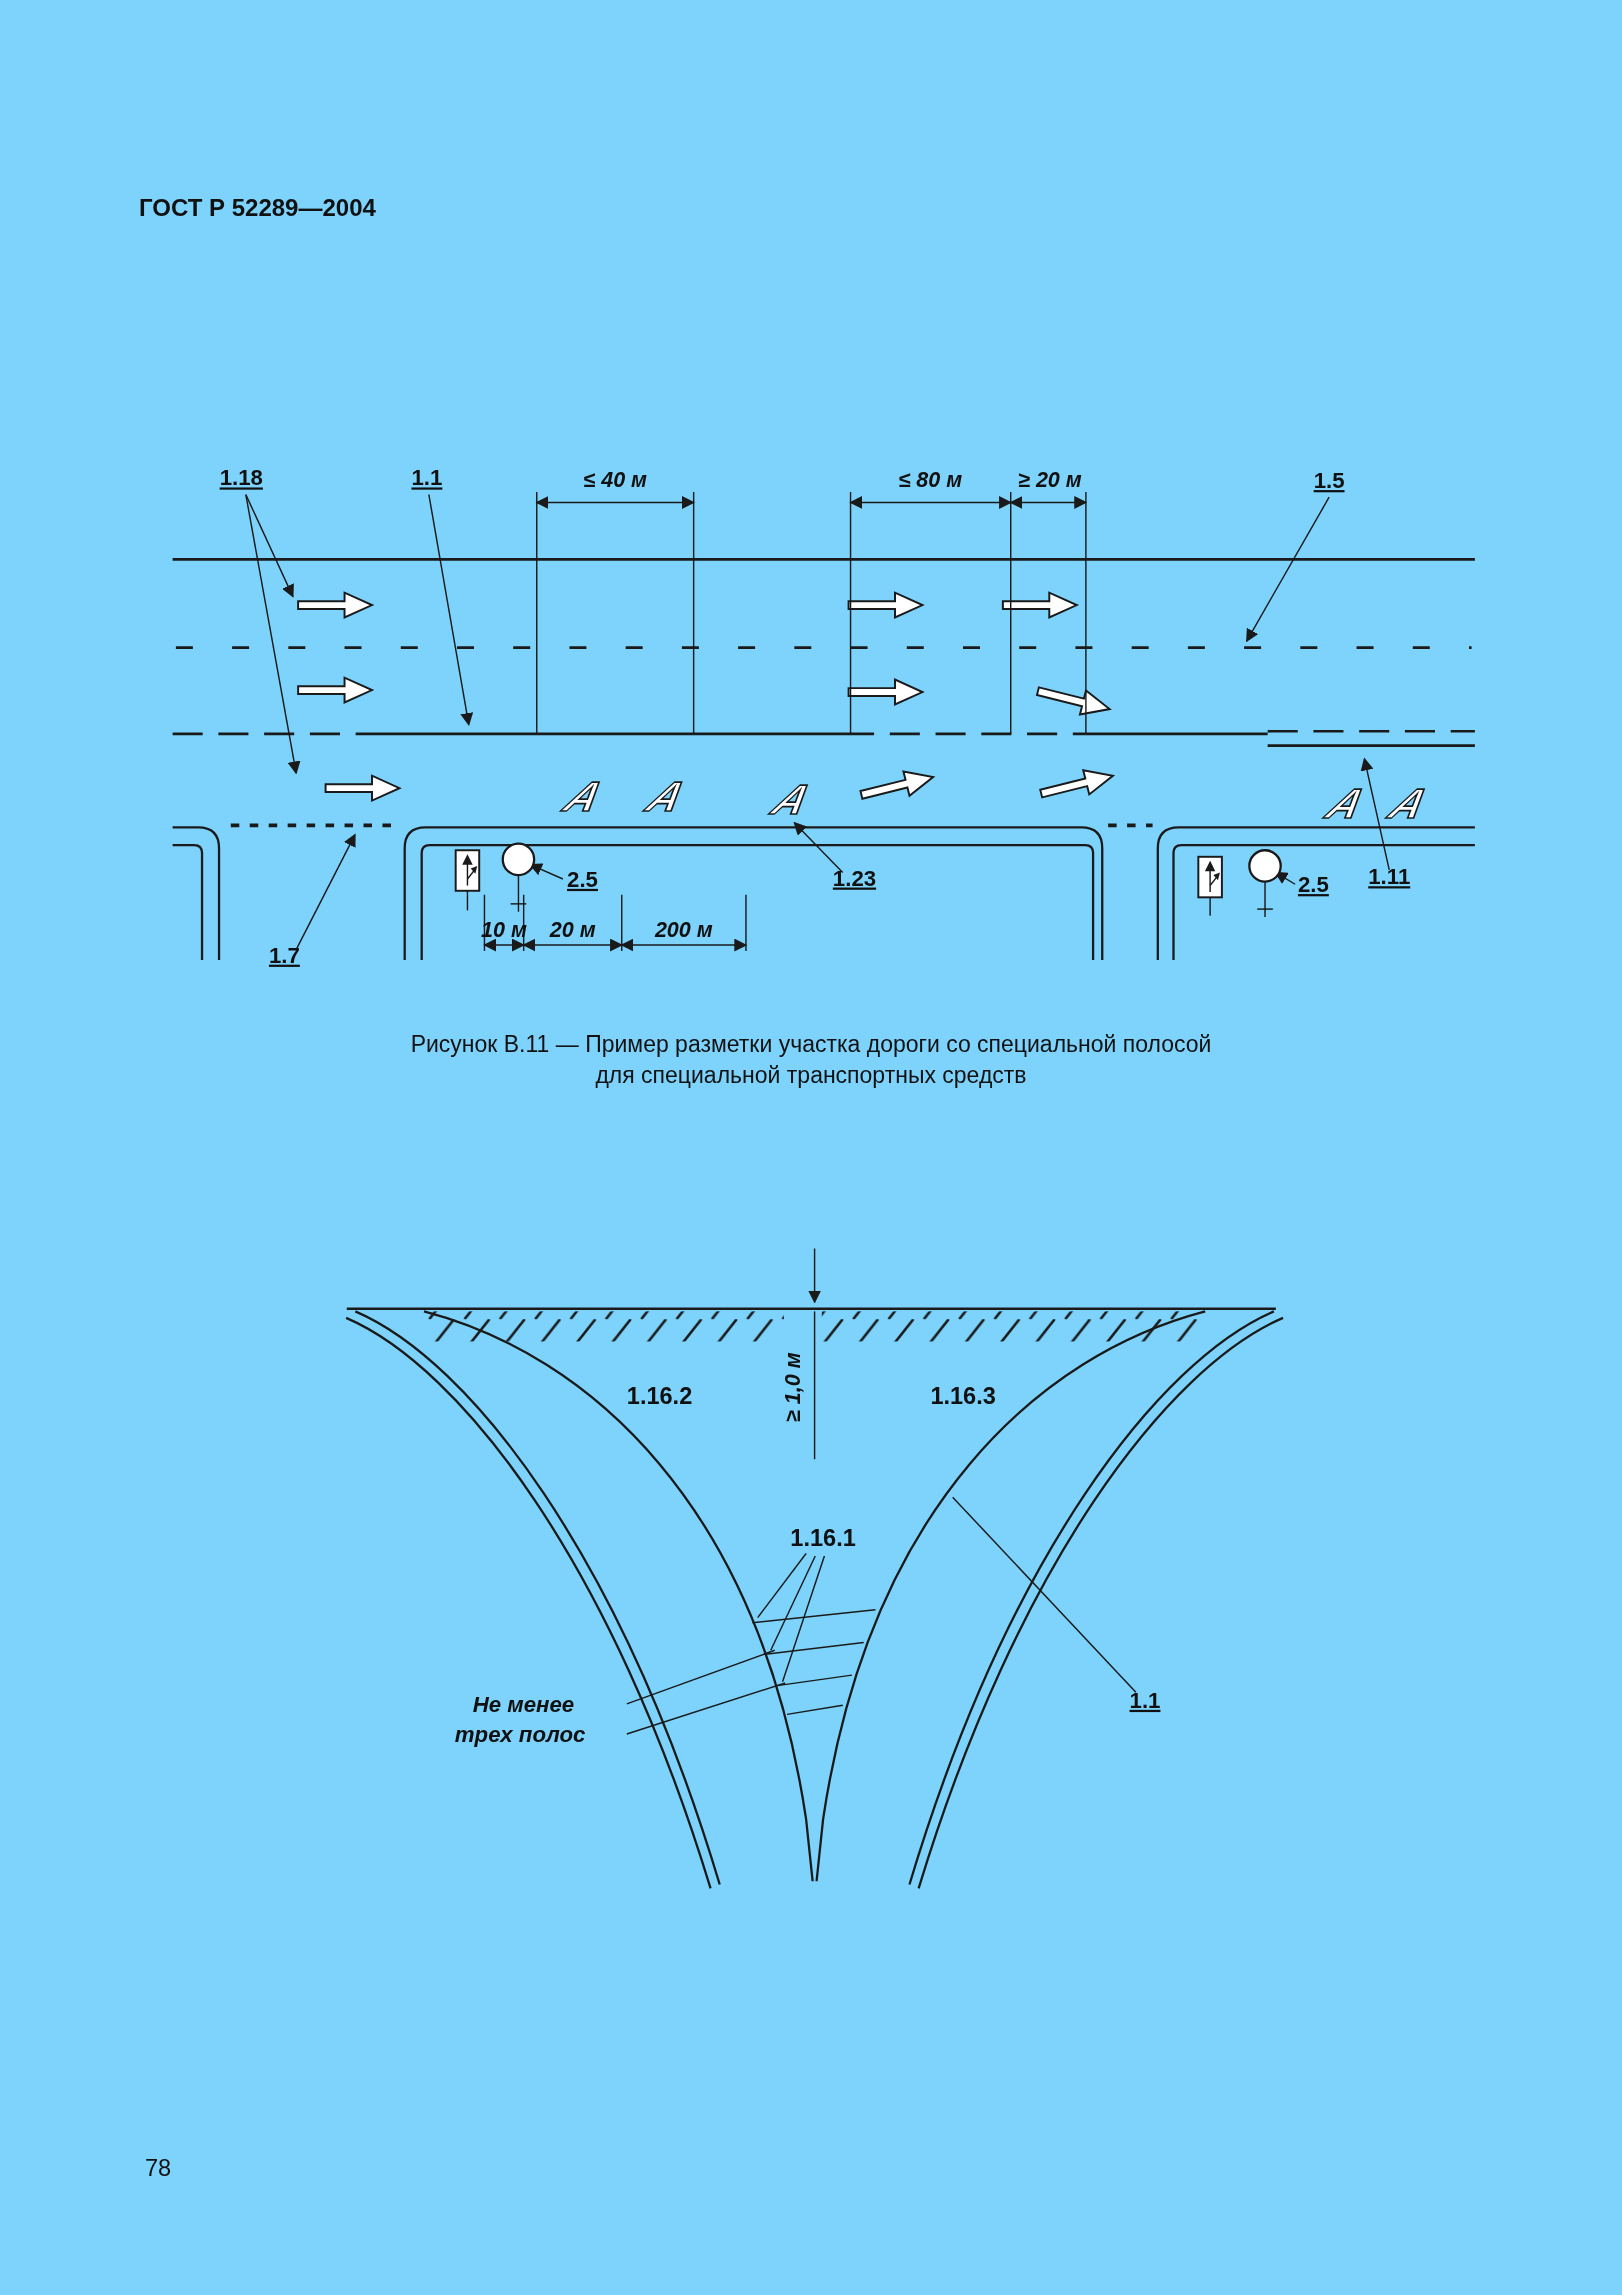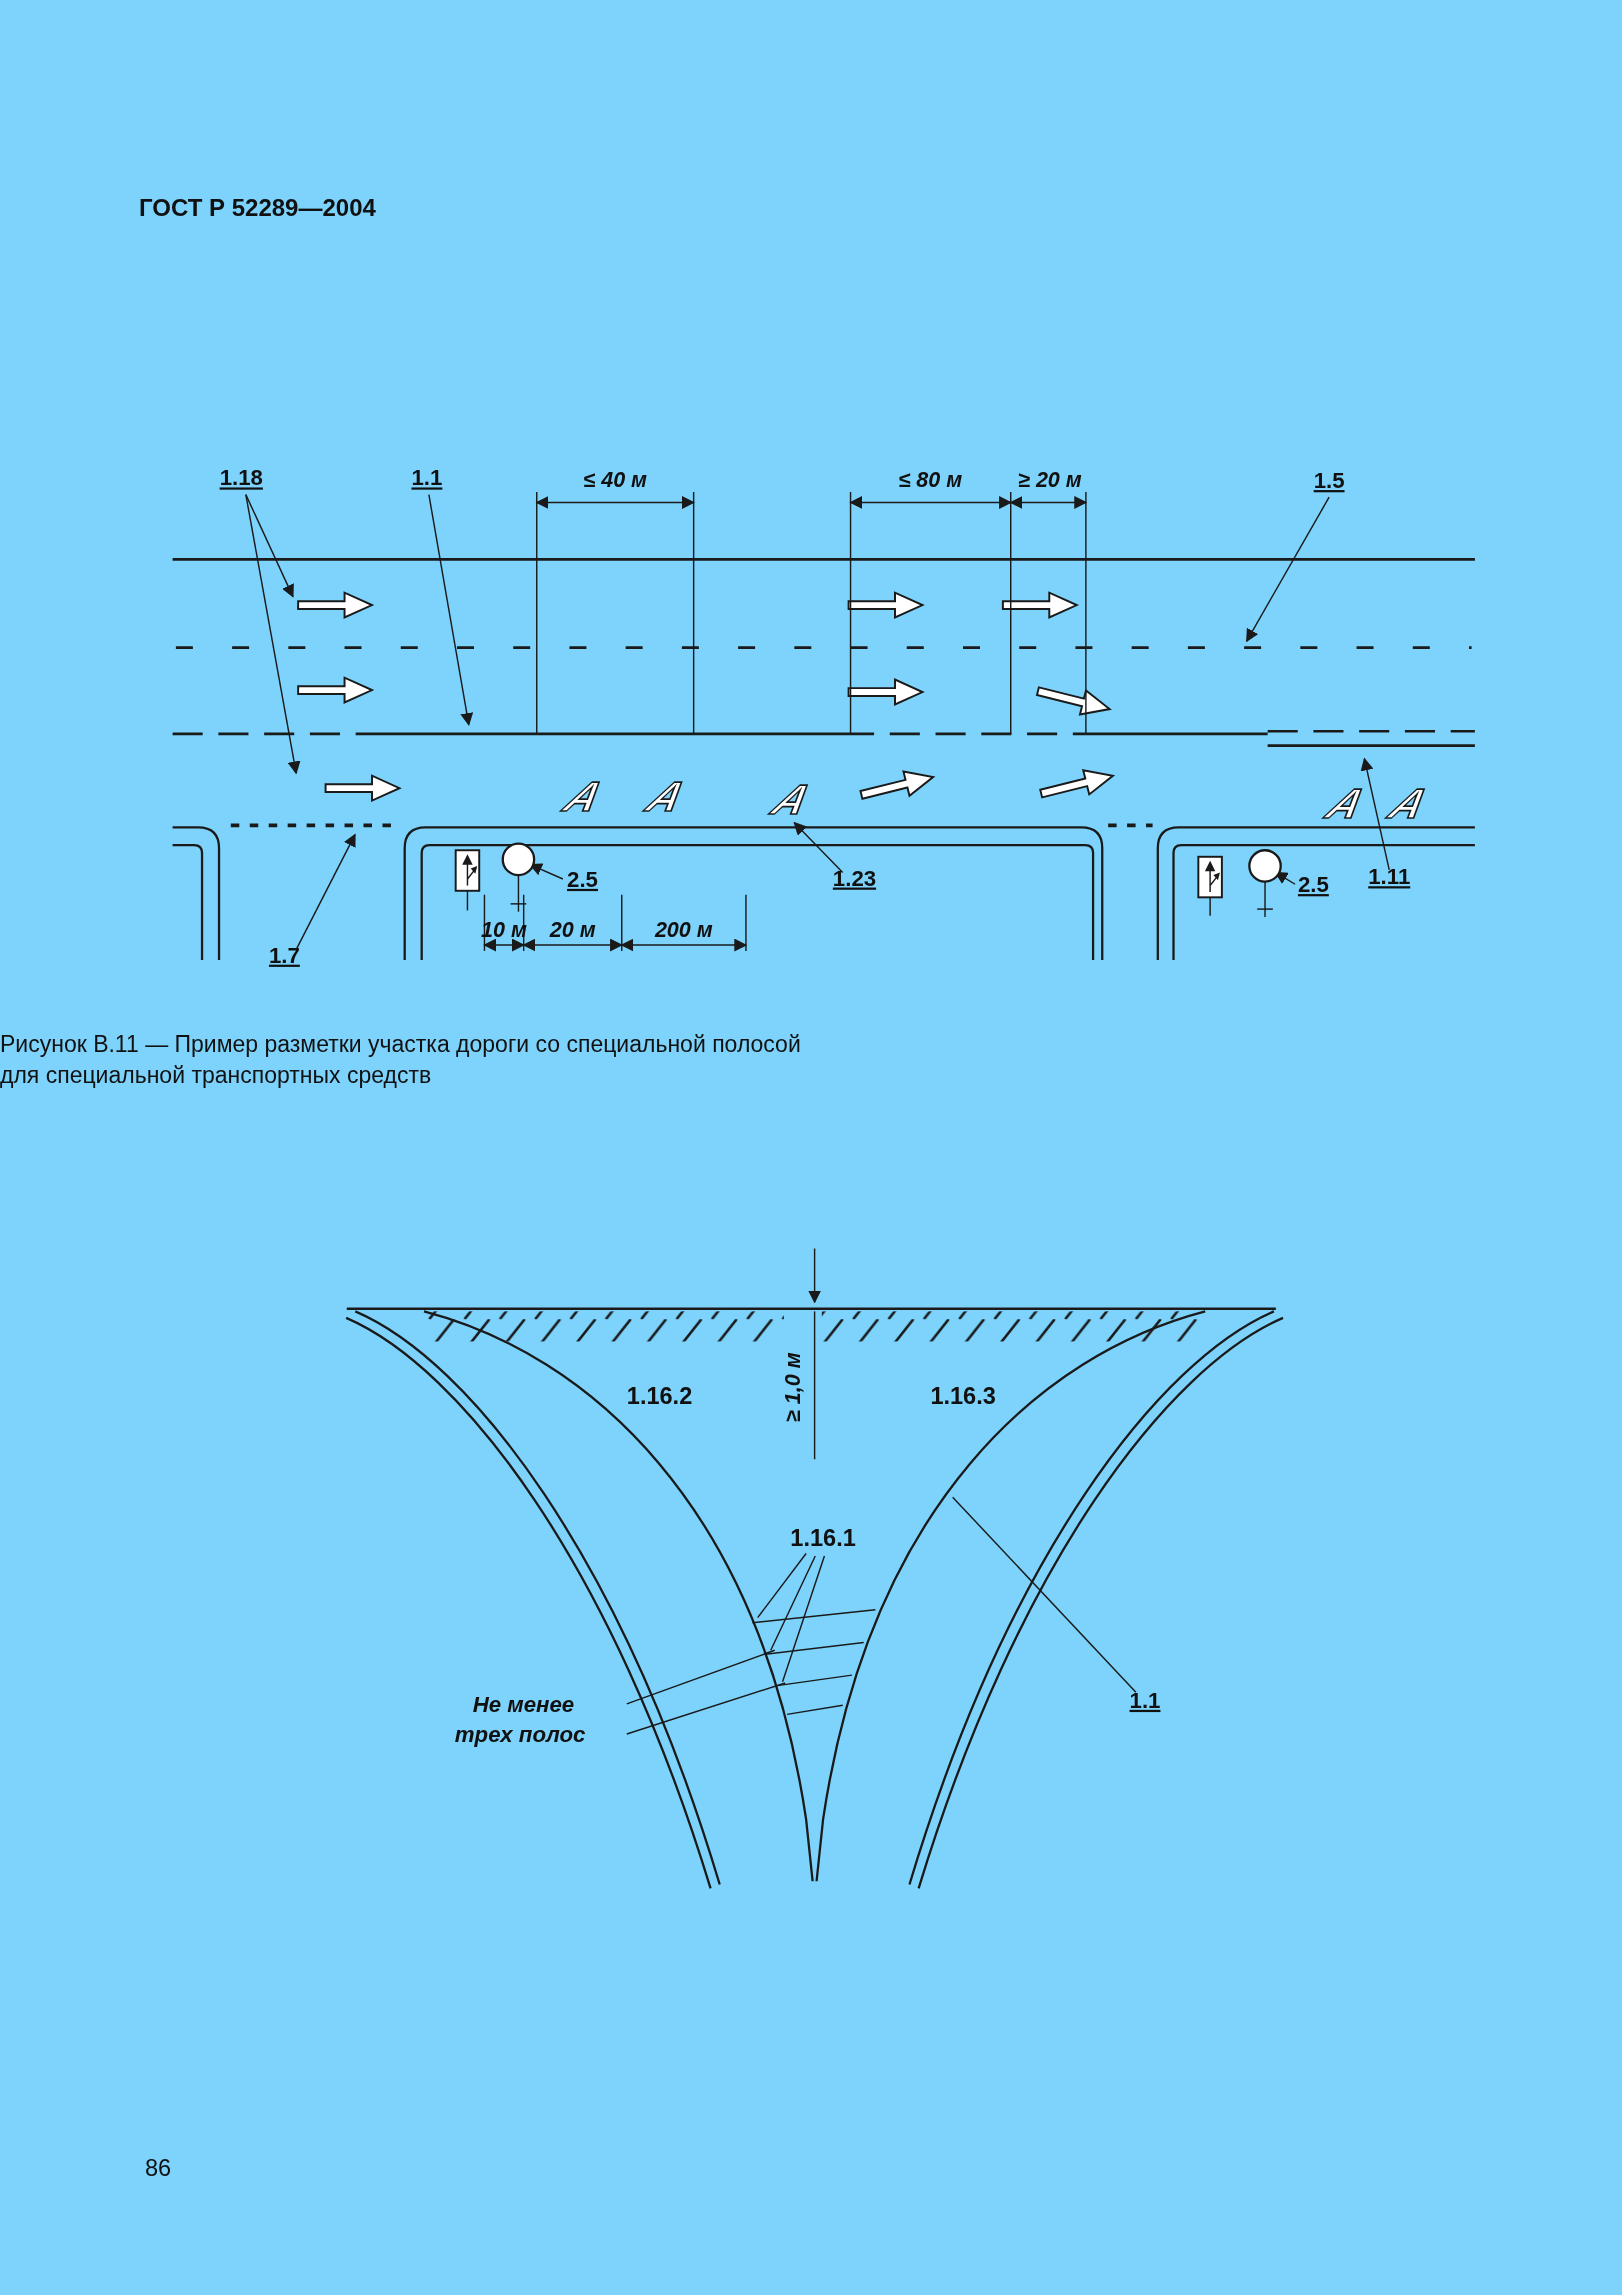--- a/index.html
+++ b/index.html
@@ -1,19 +1,19 @@
 <!DOCTYPE html>
 <html style="font-size:10.5px"><head>
 <meta charset="utf-8">
 <style>
   html,body{margin:0;padding:0;background:#e8e8e8}
   .page{position:relative;width:1622px;height:2295px;background:#7dd3fc;
         font-family:"Liberation Sans",sans-serif;color:#111;overflow:hidden}
   .header{position:absolute;left:139px;top:194px;font-size:24px;font-weight:bold}
-  .caption{position:absolute;left:0;width:100%;text-align:left;font-size:23px;line-height:31px}
+  .caption{position:absolute;left:0;width:100%;text-align:center;font-size:23px;line-height:31px}
   .cap-b11{top:1029px}
   .cap-b12{top:1886px}
   .pagenum{position:absolute;left:145px;top:2155px;font-size:23.6px}
   svg{position:absolute;left:0}
   #fig-b11{top:458px}
   #fig-b12{top:1230px}
 
   .ln{stroke:#1a1a1a;stroke-width:4;fill:none}
   .ln2{stroke:#1a1a1a;stroke-width:3.5;fill:none}
   .thin{stroke:#1a1a1a;stroke-width:2.2;fill:none}
@@ -220,16 +220,16 @@
       <text class="note mid" x="795" y="2662">трех полос</text>
       <line class="thin" x1="958" y1="2604" x2="1184" y2="2522"></line>
       <line class="thin" x1="958" y1="2650" x2="1200" y2="2572"></line>
 
       <text class="lbl mid" x="1750" y="2610">1.1</text>
       <line class="thin" x1="1736" y1="2586" x2="1456" y2="2288"></line>
     </g>
   </svg>
 
 
-  <div class="pagenum">86</div>
+  <div class="pagenum">78</div>
 
 </div>
 
 
 </body></html>

